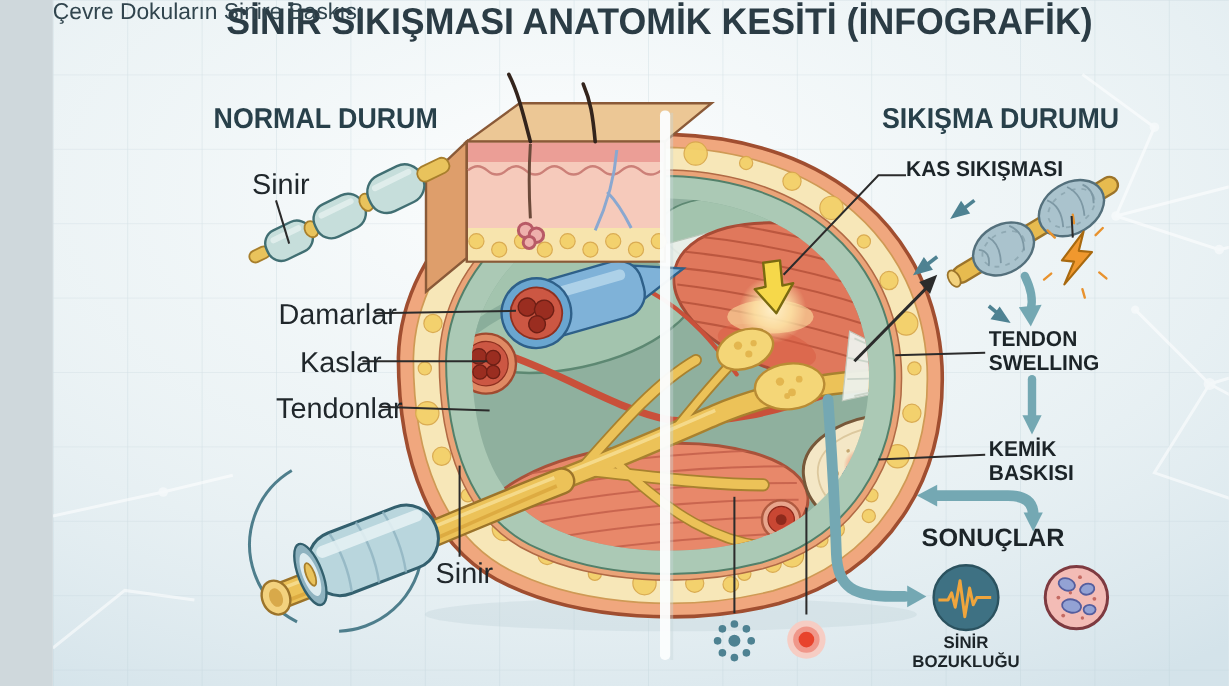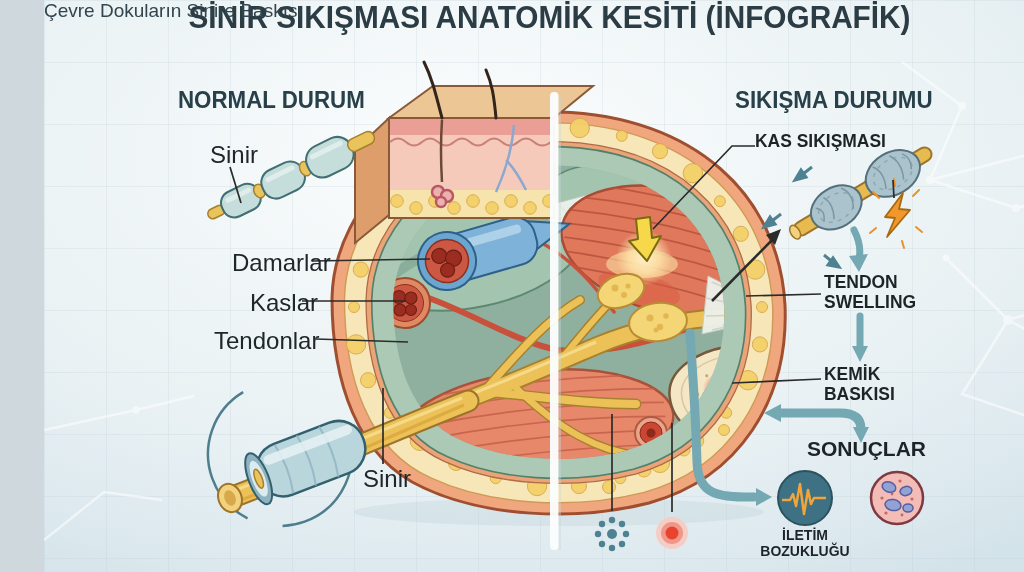--- a/index.html
+++ b/index.html
@@ -458,20 +458,20 @@
   </g>
 </svg>
 
 <div class="lbl title">SİNİR SIKIŞMASI ANATOMİK KESİTİ (İNFOGRAFİK)</div>
 <div class="lbl subtitle">Çevre Dokuların Sinire Baskısı</div>
 <div class="lbl sechead" style="left:134px;top:86px">NORMAL DURUM</div>
 <div class="lbl sechead" style="left:691px;top:86px">SIKIŞMA DURUMU</div>
 <div class="lbl plain" style="left:166px;top:141px">Sinir</div>
 <div class="lbl plain" style="left:188px;top:249px">Damarlar</div>
 <div class="lbl plain" style="left:206px;top:289px">Kaslar</div>
-<div class="lbl plain" style="left:170px;top:327px">Tendonlar</div>
+<div class="lbl plain" style="left:186px;top:327px">Tendonlar</div>
 <div class="lbl plain" style="left:319px;top:465px">Sinir</div>
 <div class="lbl boldlab" style="left:711px;top:131px">KAS SIKIŞMASI</div>
 <div class="lbl boldlab" style="left:780px;top:272px;width:100px">TENDON SWELLING</div>
 <div class="lbl boldlab" style="left:780px;top:364px;width:95px">KEMİK BASKISI</div>
-<div class="lbl results-h" style="left:763px;top:437px">SONUÇLAR</div>
-<div class="lbl iconlab" style="left:706px;top:527px;width:110px">İLETİM BOZUKLUĞU</div>
+<div class="lbl results-h" style="left:724px;top:437px">SONUÇLAR</div>
+<div class="lbl iconlab" style="left:706px;top:527px;width:110px">SİNİR BOZUKLUĞU</div>
 </div>
 
 </body></html>

